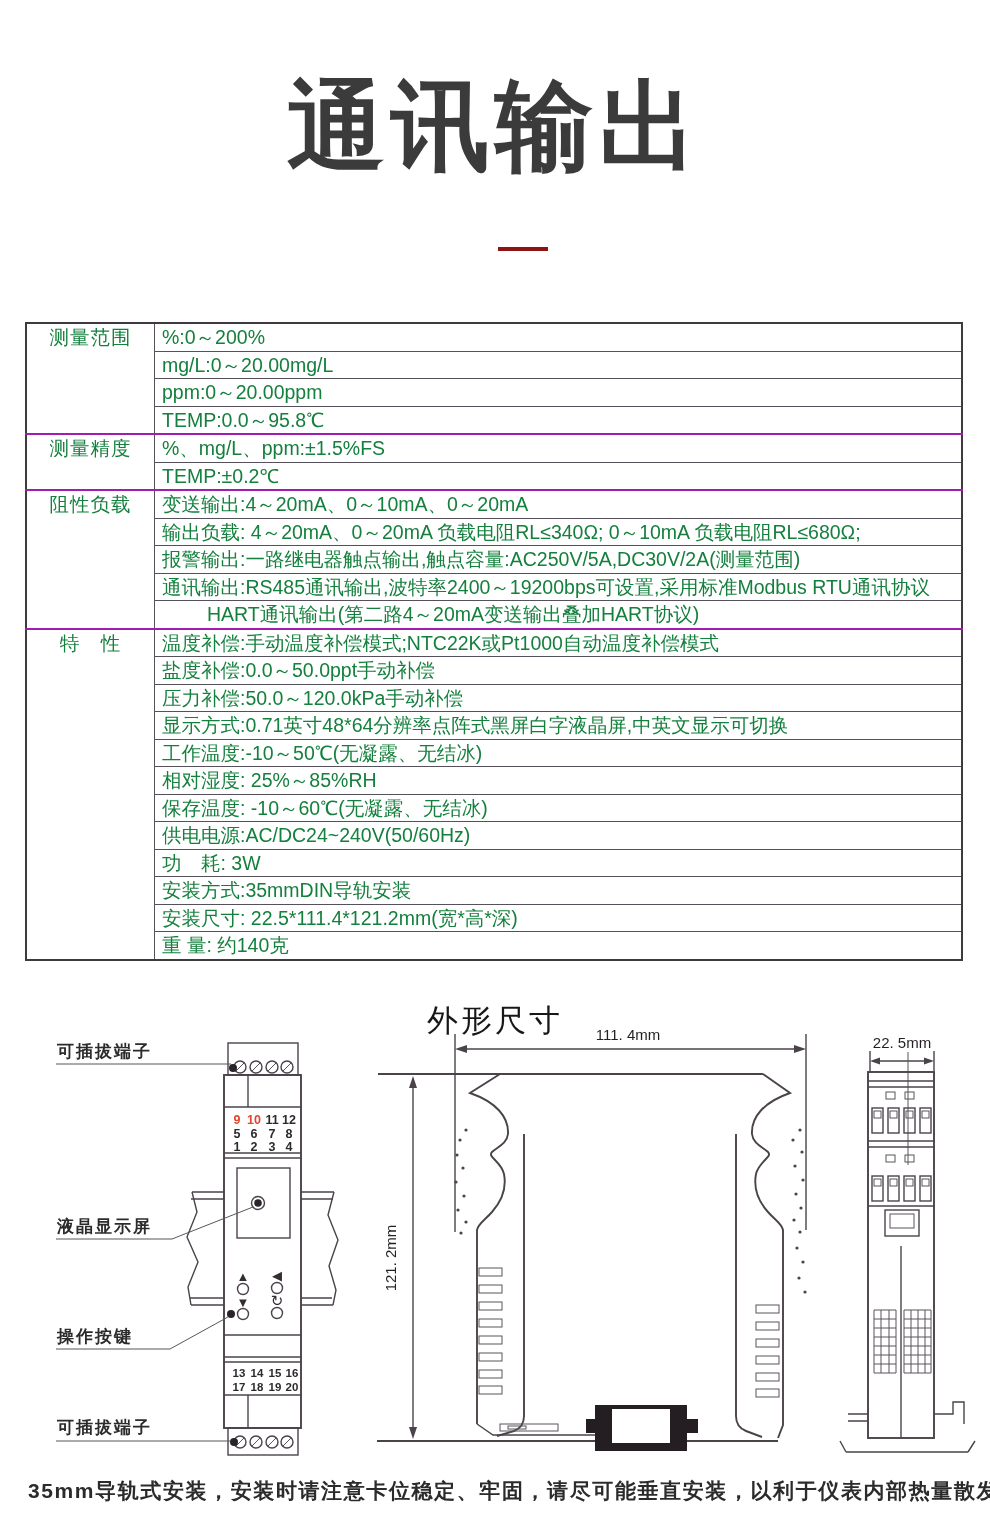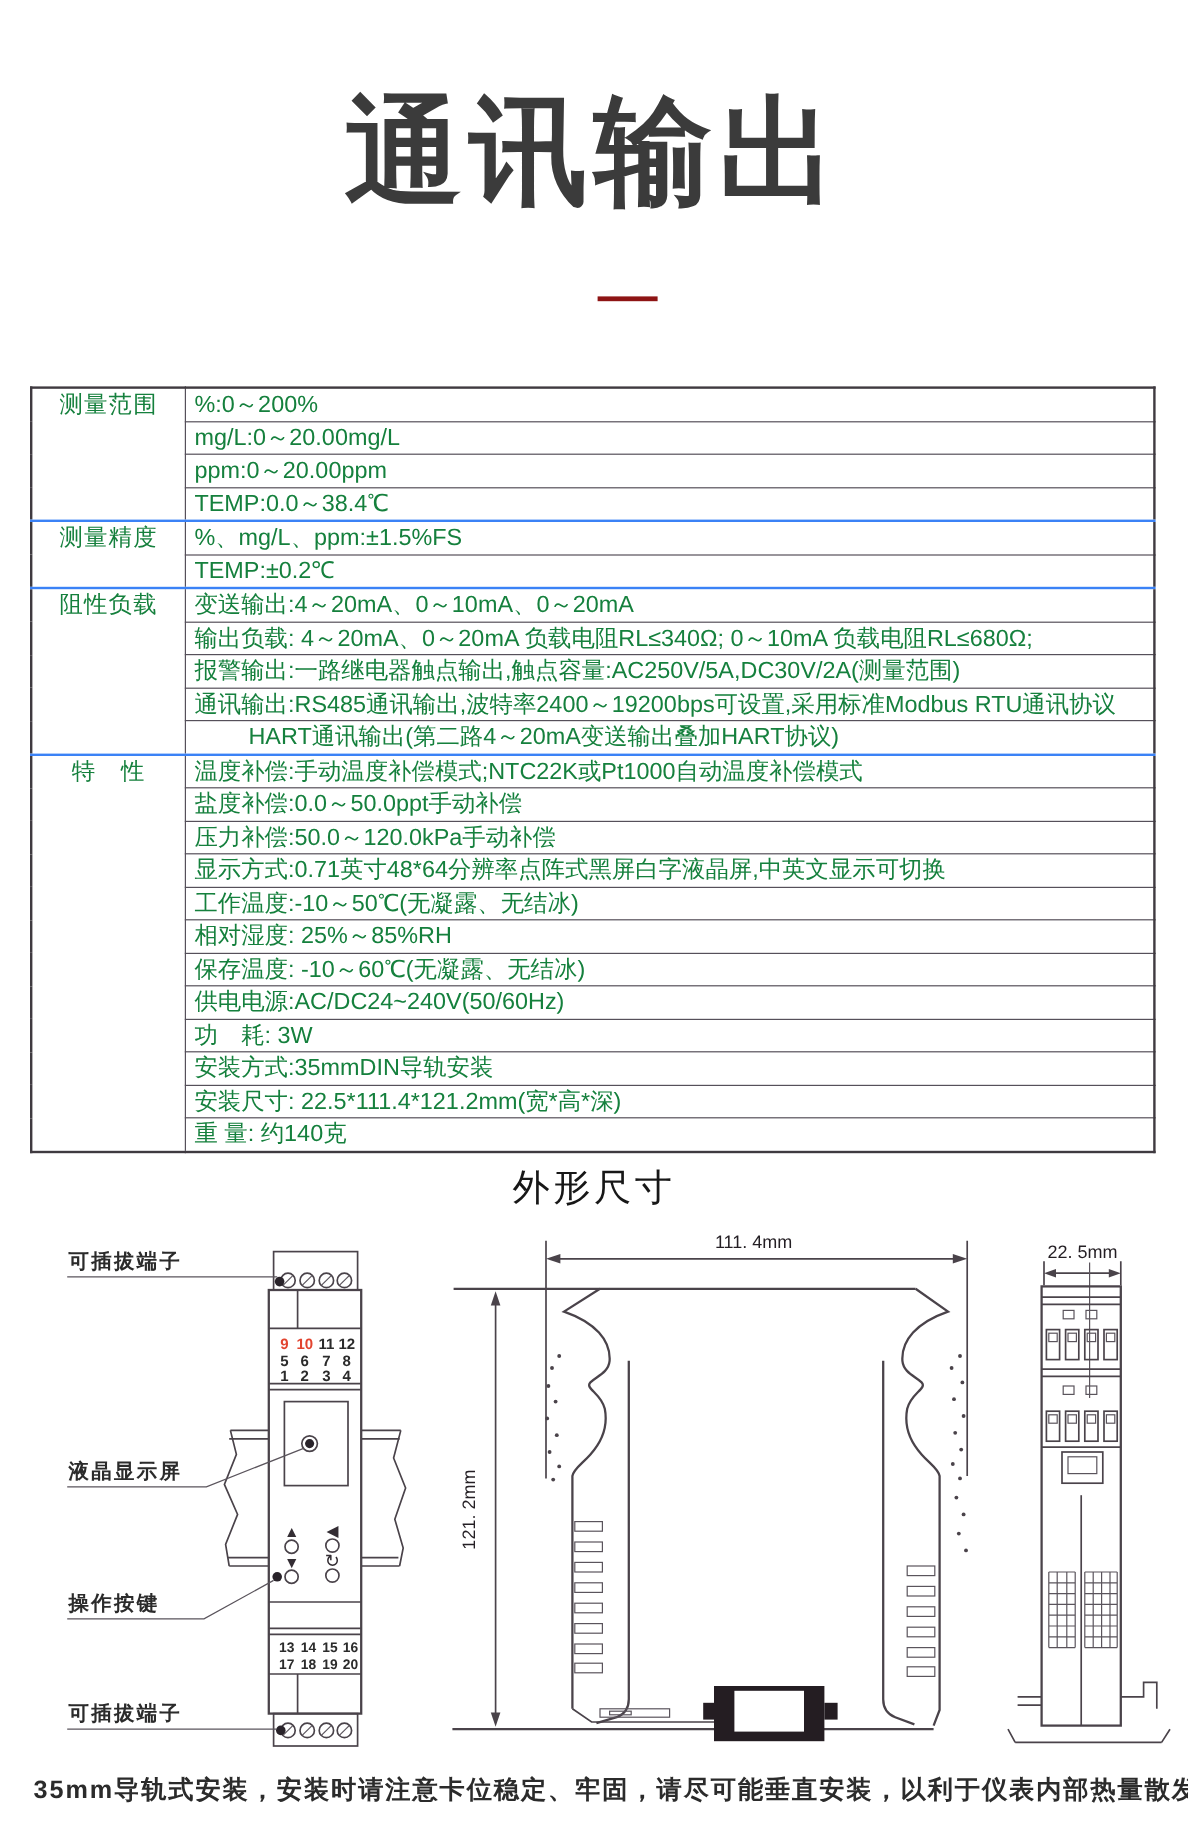--- a/index.html
+++ b/index.html
@@ -7,24 +7,24 @@
 
   .page-title{position:absolute;top:62px;left:0;width:100%;margin:0;text-align:center;
     font-size:98px;font-weight:bold;color:#3b3b3b;letter-spacing:6px;}
   .title-rule{position:absolute;top:247px;left:498px;width:50px;height:4px;background:#8e1414;}
 
   table.spec{position:absolute;left:25px;top:322px;width:938px;border-collapse:collapse;
     table-layout:fixed;border:2px solid #3f3a40;}
   table.spec td{border:1px solid #56505a;height:26.5px;font-size:19.5px;font-weight:normal;
     color:#15803d;padding:0 7px;white-space:nowrap;overflow:hidden;line-height:1.05;}
   table.spec td.label{width:113px;text-align:center;vertical-align:top;padding-top:3px;letter-spacing:1px;}
-  table.spec tr.group td{border-top:2px solid #3b82f6;}
+  table.spec tr.group td{border-top:2px solid #a21caf;}
   table.spec td.indent{padding-left:52px;}
 
-  .section-title{position:absolute;top:969px;left:0;width:100%;text-align:center;
+  .section-title{position:absolute;top:1000px;left:0;width:100%;text-align:center;
     font-size:31px;font-weight:400;color:#171717;letter-spacing:3px;}
 
   .footer-note{position:absolute;left:28px;top:1477px;width:950px;font-size:21px;
     font-weight:bold;color:#2b2b2b;letter-spacing:1.6px;white-space:nowrap;}
 
   svg.drawings{position:absolute;left:0;top:1015px;}
   svg .ln{stroke:#4a434a;stroke-width:1.4;fill:none;}
   svg .ln2{stroke:#4a434a;stroke-width:1.9;fill:none;}
   svg .thin{stroke:#5a545c;stroke-width:1;fill:none;}
   svg text{font-family:"Liberation Sans",sans-serif;}
@@ -47,21 +47,21 @@
     <td class="label" rowspan="4">测量范围</td>
     <td>%:0～200%</td>
   </tr>
   <tr>
         <td>mg/L:0～20.00mg/L</td>
       </tr>
   <tr>
         <td>ppm:0～20.00ppm</td>
       </tr>
   <tr>
-        <td>TEMP:0.0～38.4℃</td>
+        <td>TEMP:0.0～95.8℃</td>
       </tr>
 
   <tr class="group">
     <td class="label" rowspan="2">测量精度</td>
     <td>%、mg/L、ppm:±1.5%FS</td>
   </tr>
   <tr>
         <td>TEMP:±0.2℃</td>
       </tr>
 

